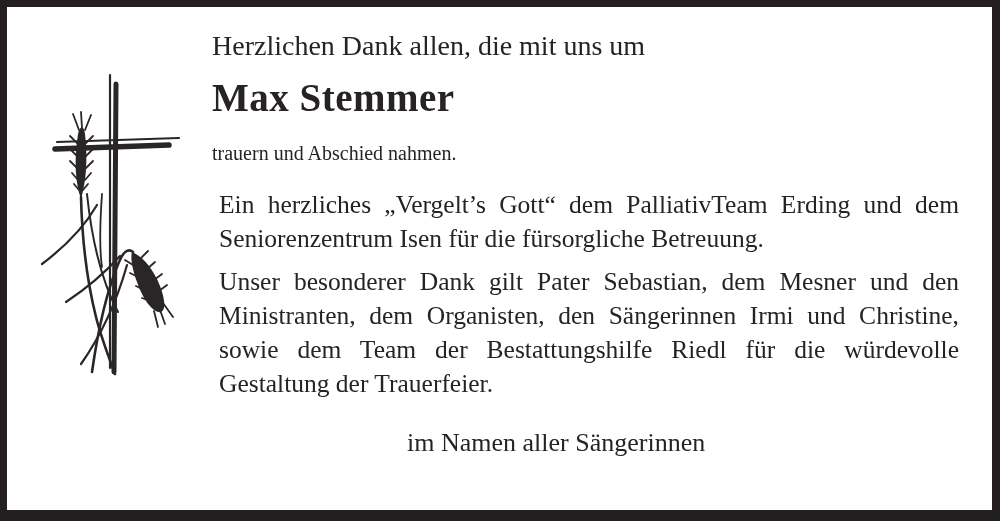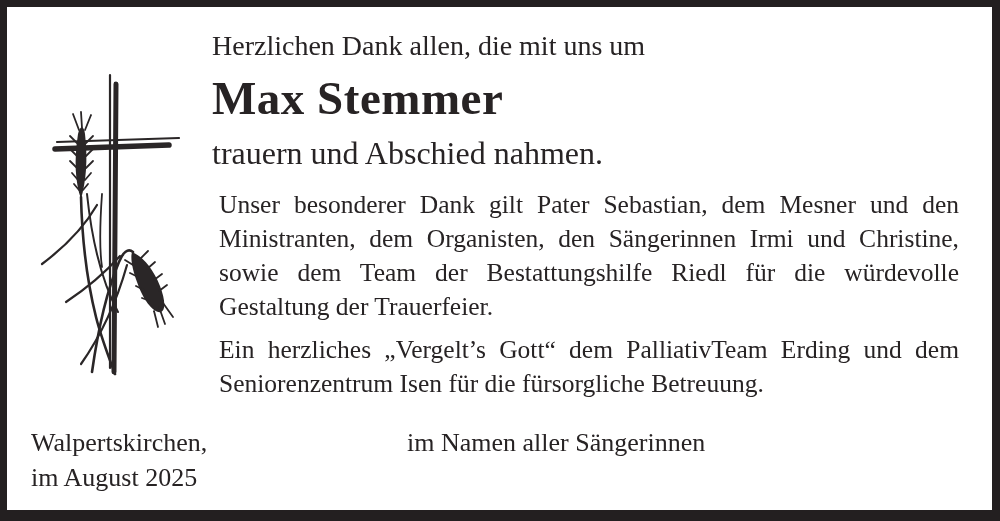--- a/index.html
+++ b/index.html
@@ -32,28 +32,28 @@
     left: 205px;
     top: 22px;
     width: 745px;
     text-align: left;
   }
   .thanks-line {
     font-size: 28px;
     line-height: 34px;
   }
   .deceased-name {
-    font-size: 47px;
+    font-size: 39px;
     line-height: 52px;
     font-weight: bold;
     margin-top: 9px;
     letter-spacing: 0.5px;
   }
   .mourn-line {
-    font-size: 32px;
+    font-size: 20px;
     line-height: 34px;
     margin-top: 12px;
   }
   .body-text {
     position: absolute;
     left: 212px;
     top: 181px;
     width: 740px;
     font-size: 25.5px;
     line-height: 34px;
@@ -135,26 +135,22 @@
     </g>
   </svg>
 
   <div class="header">
     <div class="thanks-line">Herzlichen Dank allen, die mit uns um</div>
     <div class="deceased-name">Max Stemmer</div>
     <div class="mourn-line">trauern und Abschied nahmen.</div>
   </div>
 
   <div class="body-text">
+    <p>Ein herzliches „Vergelt’s Gott“ dem PalliativTeam Erding und dem Seniorenzentrum Isen für die fürsorgliche Betreuung.</p>
     <p>Unser besonderer Dank gilt Pater Sebastian, dem Mesner und den Ministranten, dem Organisten, den Sängerinnen Irmi und Christine, sowie dem Team der Bestattungshilfe Riedl für die würdevolle Gestaltung der Trauerfeier.</p>
-    <p>Ein herzliches „Vergelt’s Gott“ dem PalliativTeam Erding und dem Seniorenzentrum Isen für die fürsorgliche Betreuung.</p>
   </div>
 
-  <div class="footer-left">
-    <div>Walpertskirchen,</div>
-    <div>im August 2025</div>
-  </div>
 
   <div class="footer-right">
     <div>im Namen aller Sängerinnen</div>
   </div>
 
 </div>
 
 </body></html>

